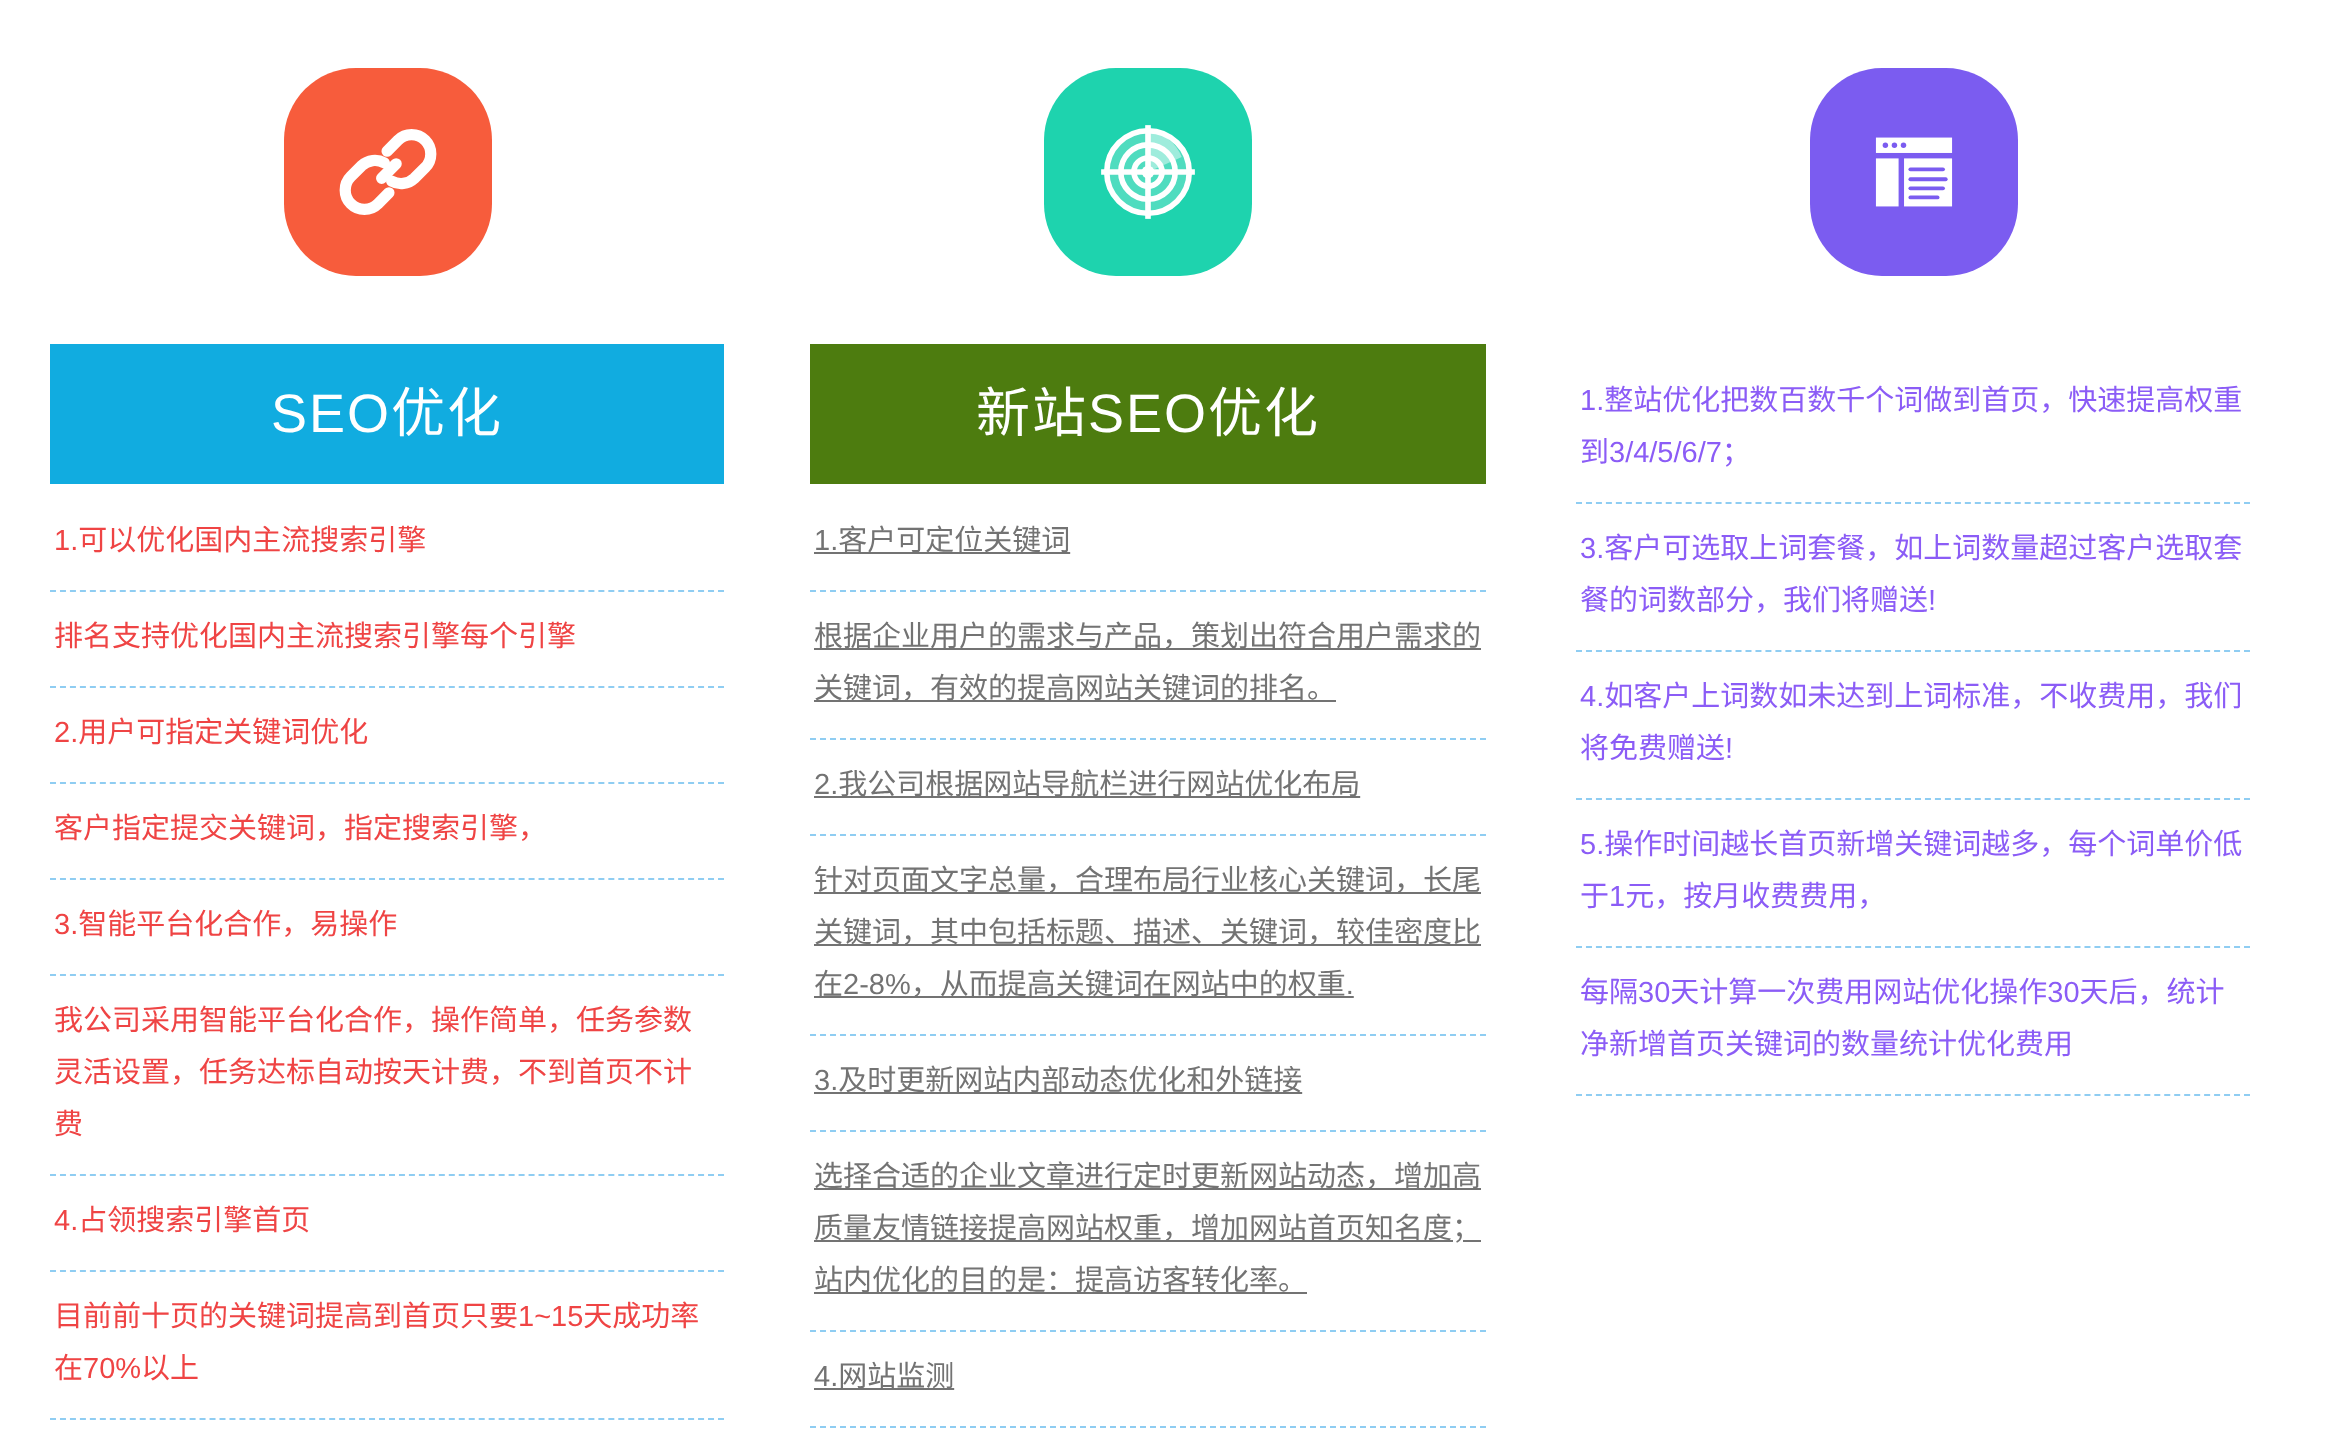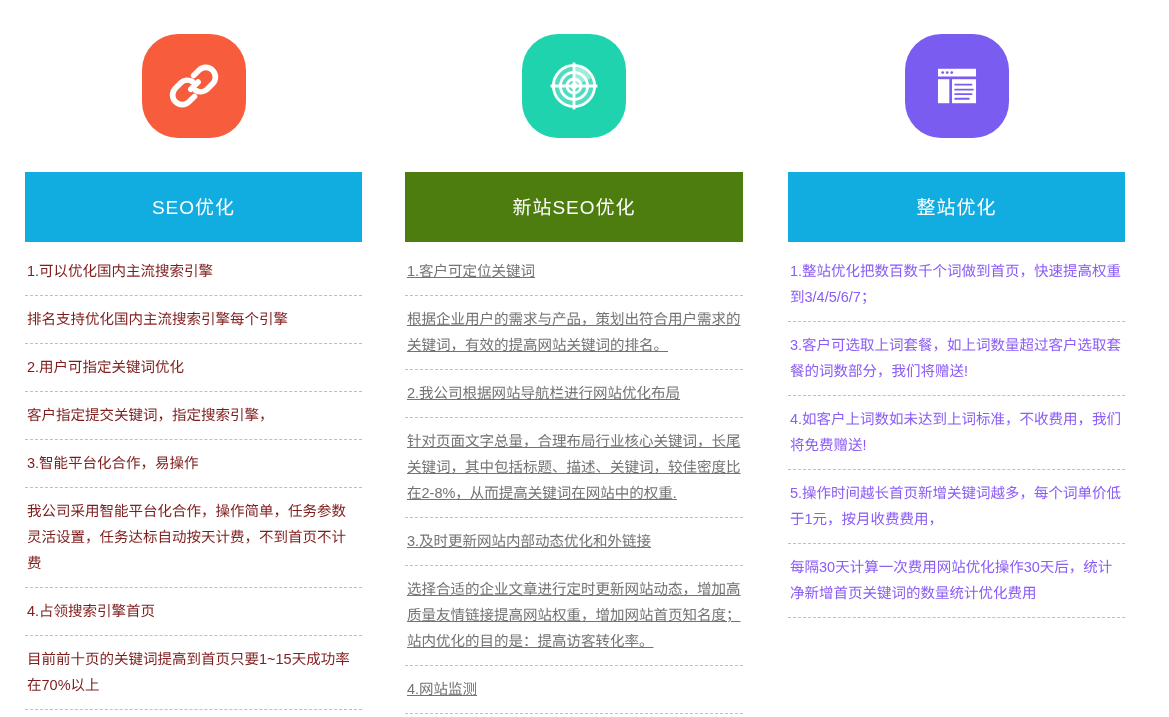--- a/index.html
+++ b/index.html
@@ -56,21 +56,21 @@
   }
   .icon-tile svg { display: block; }
 
   
   .title-bar {
     height: 70px;
     display: flex;
     align-items: center;
     justify-content: center;
     color: #ffffff;
-    font-size: 19px;
+    font-size: 27px;
     font-weight: 400;
     letter-spacing: 1px;
     line-height: 1;
   }
 
   
   .feature-list {
     list-style: none;
     padding-top: 6px;
   }
@@ -78,21 +78,21 @@
   .feature-item {
     font-size: 14.5px;
     line-height: 26px;
     color: #7f8c99;
     padding: 10px 2px 11px 2px;
     border-bottom: 1px dashed #8fcdf2;
     white-space: pre-line;
   }
   .feature-item:last-child { }
 
-  .column.c1 .feature-item { color: #7f1d1d; }
+  .column.c1 .feature-item { color: #ef4444; }
   .column.c2 .feature-item { color: #737373; text-decoration: underline; }
   .column.c3 .feature-item { color: #8b5cf6; }
 </style>
 </head>
 <body>
 
 <div class="page">
   <div class="columns">
 
     <div class="column c1">
@@ -187,23 +187,20 @@
             <g stroke="#7b5cf0" stroke-width="2.1" stroke-linecap="round">
               <path d="M30 30.5 L48 30.5"></path>
               <path d="M30 36 L49.5 36"></path>
               <path d="M30 41 L48 41"></path>
               <path d="M30 46 L45 46"></path>
             </g>
           </svg>
         </div>
       </div>
 
-      <div class="title-bar" style="background:#11ace0;">
-        <span>整站优化</span>
-      </div>
 
       <ul class="feature-list">
         <li class="feature-item">1.整站优化把数百数千个词做到首页，快速提高权重到3/4/5/6/7；</li>
         <li class="feature-item">3.客户可选取上词套餐，如上词数量超过客户选取套餐的词数部分，我们将赠送!</li>
         <li class="feature-item">4.如客户上词数如未达到上词标准，不收费用，我们将免费赠送!</li>
         <li class="feature-item">5.操作时间越长首页新增关键词越多，每个词单价低于1元，按月收费费用，</li>
         <li class="feature-item">每隔30天计算一次费用网站优化操作30天后，统计净新增首页关键词的数量统计优化费用</li>
 
       </ul>
     </div>

